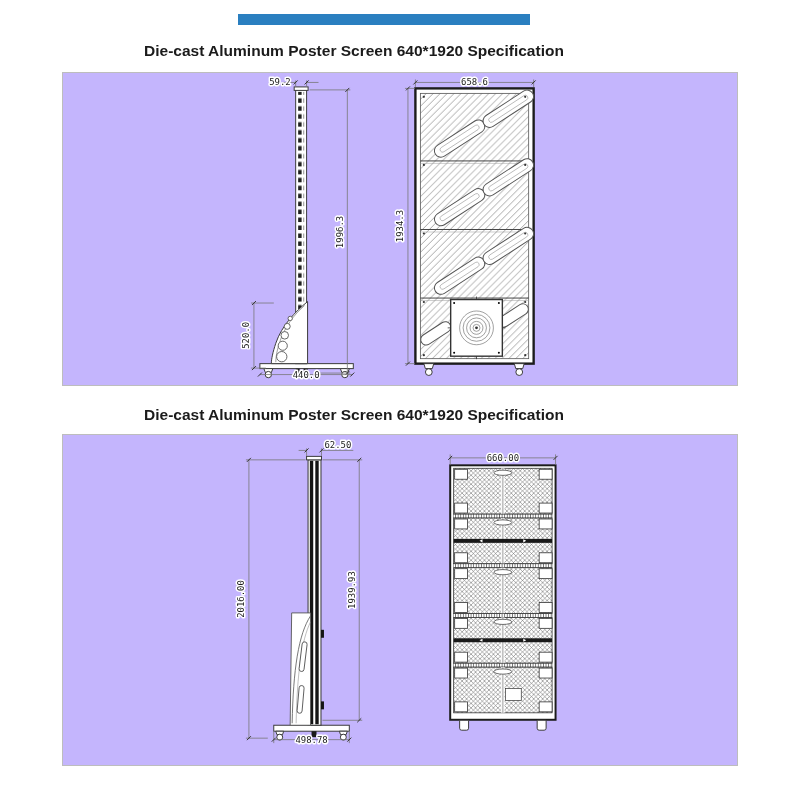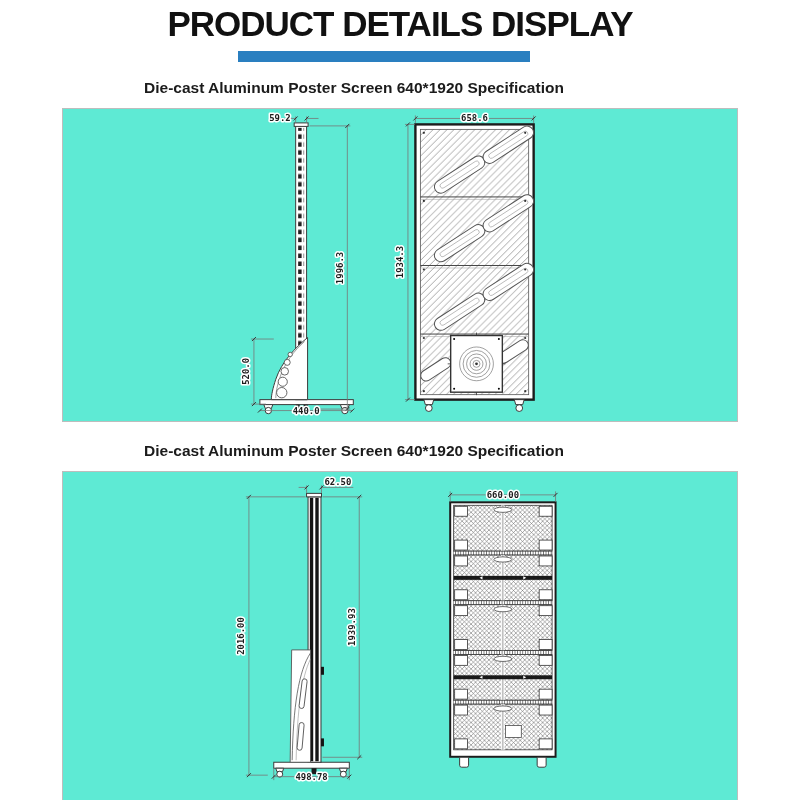--- a/index.html
+++ b/index.html
@@ -15,21 +15,21 @@
     margin:8px auto 0;position:relative;left:-16px;
   }
   .spec-heading{
     margin:0;text-align:center;color:#1b1b1b;
     font-family:"Liberation Sans",sans-serif;font-weight:bold;
     font-size:15.5px;line-height:1.2;position:relative;left:-46px;
   }
   .s1 .spec-heading{margin-top:17px;}
   .s2 .spec-heading{margin-top:20px;}
   .drawing-box{
-    width:674px;margin:0 auto;border:1px solid #bdbdbd;background:#5eead4;font-weight:bold;
+    width:674px;margin:0 auto;border:1px solid #bdbdbd;background:#c4b5fd;
   }
   .s1 .drawing-box{margin-top:11px;height:312px;}
   .s2 .drawing-box{margin-top:10px;height:330px;}
   svg{display:block;}
   .ln{fill:#fff;stroke:#3a3a3a;stroke-width:1;}
   .lnt{fill:#fff;stroke:#555;stroke-width:0.9;}
   .cnr{fill:#fff;stroke:#333;stroke-width:0.8;}
   .slot{fill:#fff;stroke:#555;stroke-width:1;}
   .slot-i{fill:none;stroke:#999;stroke-width:0.6;}
   .dimln{stroke:#777;stroke-width:0.8;fill:none;}
@@ -38,21 +38,20 @@
   .dim{
     font-family:"DejaVu Sans Mono",monospace;font-size:9px;fill:#1c1c1c;
     paint-order:stroke;stroke:#fff;stroke-width:3px;stroke-linejoin:round;
   }
 </style>
 </head>
 <body>
 
 <div class="page">
 
-  <h1 class="title">PRODUCT DETAILS DISPLAY</h1>
   <div class="accent-bar"></div>
 
   <section class="spec-section s1">
     <h2 class="spec-heading">Die-cast Aluminum Poster Screen 640*1920 Specification</h2>
     <div class="drawing-box">
       <svg width="674" height="312" viewBox="0 0 676 314">
         <defs>
           <pattern id="s1led" width="6" height="8" patternUnits="userSpaceOnUse">
             <rect x="1" y="1.5" width="4" height="4.5" fill="#1f1f1f"></rect>
           </pattern>

